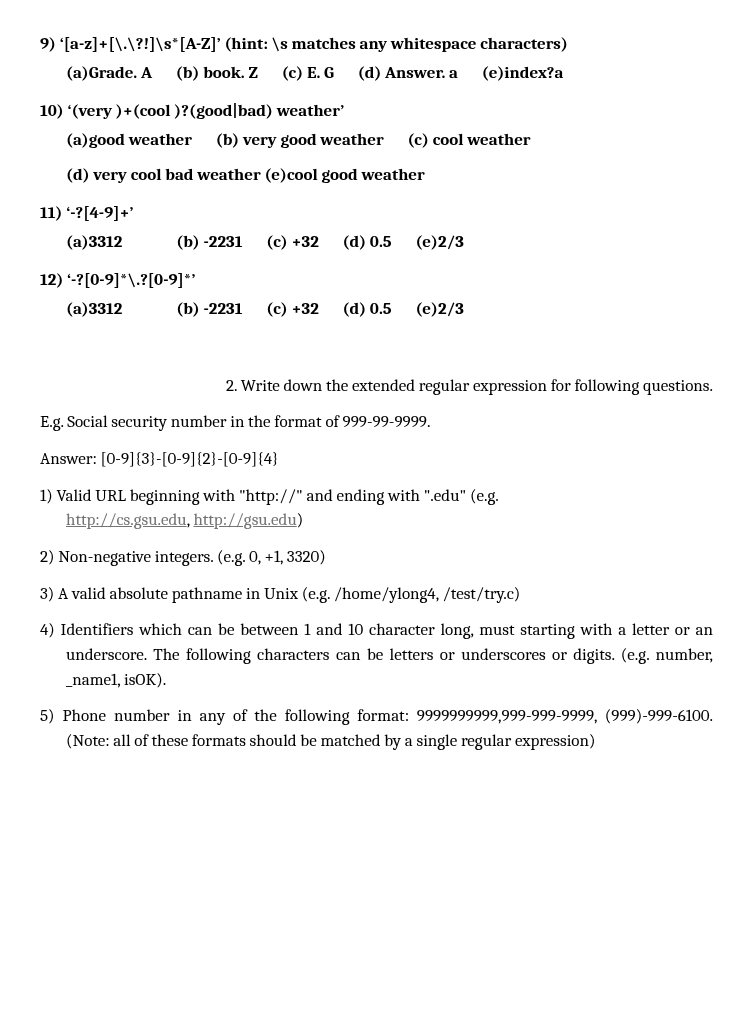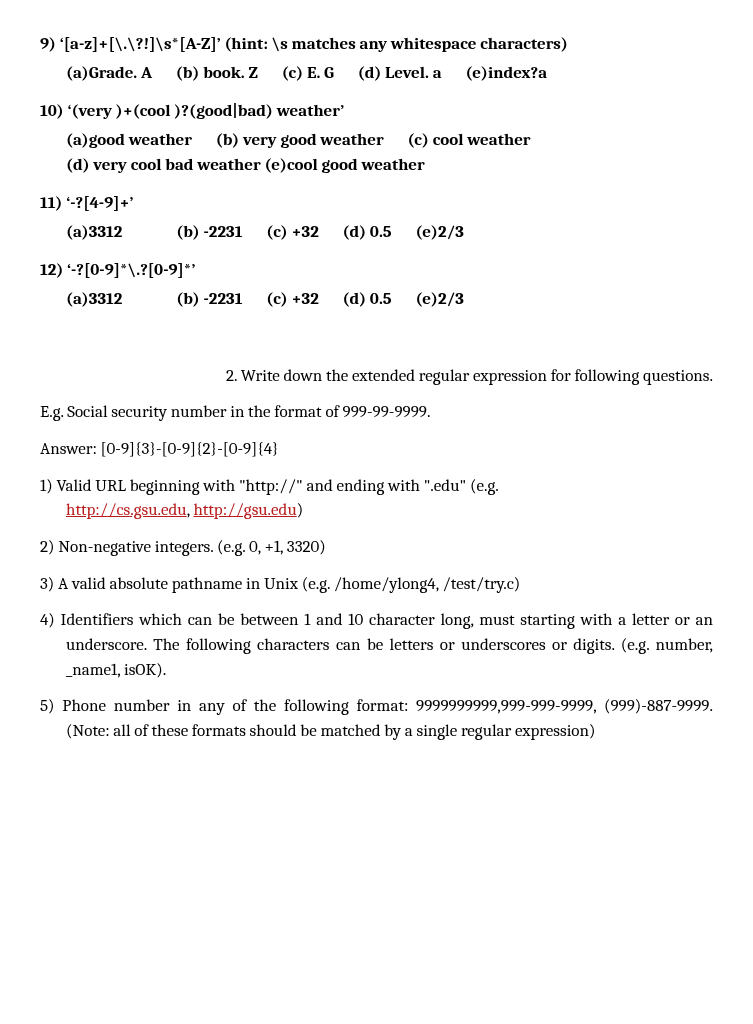--- a/index.html
+++ b/index.html
@@ -23,51 +23,52 @@
     .options {
       padding-left: 26px;
       margin-top: 2px;
     }
     .options span {
       margin-right: 20px;
       white-space: nowrap;
     }
     .options-line2 {
       padding-left: 26px;
+      margin-top: 10px;
     }
     .section-gap {
       margin-top: 52px;
       text-align: right;
     }
     .p2-item {
       margin-top: 12px;
       text-align: justify;
     }
     .hanging {
       padding-left: 26px;
       text-indent: -26px;
     }
     a.link {
-      color: #b91c1c;
+      color: #737373;
       text-decoration: underline;
     }
     .indent-content {
       padding-left: 26px;
     }
   </style>
 </head>
 <body>
 
 <div class="question">
   <div class="q-prompt">9) ‘[a-z]+[\.\?!]\s*[A-Z]’ (hint: \s matches any whitespace characters)</div>
   <div class="options">
     <span>(a)Grade. A</span>
     <span>(b) book.  Z</span>
     <span>(c) E.  G</span>
-    <span>(d) Level.  a</span>
+    <span>(d) Answer.  a</span>
     <span>(e)index?a</span>
   </div>
 </div>
 
 <div class="question">
   <div class="q-prompt">10)     ‘(very )+(cool )?(good|bad) weather’</div>
   <div class="options">
     <span>(a)good weather</span>
     <span>(b) very good weather</span>
     <span>(c) cool weather</span>
@@ -112,13 +113,13 @@
     <a class="link">http://cs.gsu.edu</a><span>, </span><a class="link">http://gsu.edu</a><span>)</span>
   </div>
 </div>
 
 <div class="p2-item">2)  Non-negative integers. (e.g. 0, +1, 3320)</div>
 
 <div class="p2-item">3)  A valid absolute pathname in Unix (e.g. /home/ylong4, /test/try.c)</div>
 
 <div class="p2-item hanging">4) Identifiers which can be between 1 and 10 character long, must starting with a letter or an underscore. The following characters can be letters or underscores or digits. (e.g. number, _name1, isOK).</div>
 
-<div class="p2-item hanging">5) Phone number in any of the following format: 9999999999,999-999-9999, (999)-887-9999.  (Note: all of these formats should be matched by a single regular expression)</div>
+<div class="p2-item hanging">5) Phone number in any of the following format: 9999999999,999-999-9999, (999)-999-6100.  (Note: all of these formats should be matched by a single regular expression)</div>
 
 </body></html>

